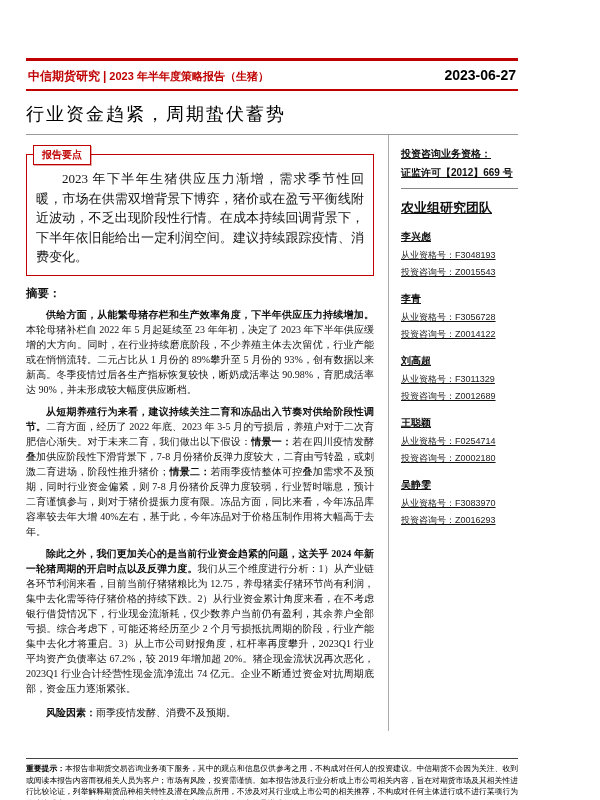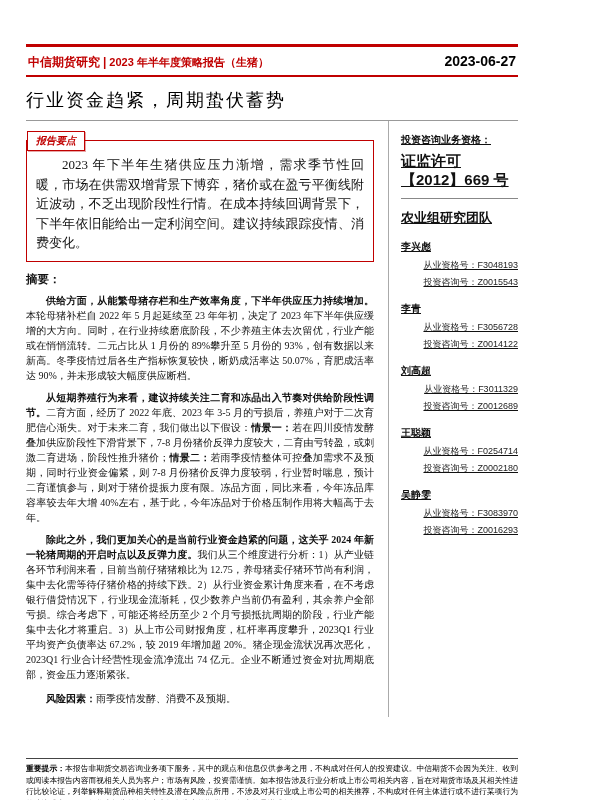--- a/index.html
+++ b/index.html
@@ -8,21 +8,21 @@
   body {
     background: #ffffff;
     color: #111;
     font-family: "Liberation Serif", "DejaVu Serif", serif;
   }
   .page {
     position: relative;
     width: 544px; height: 800px;
     overflow: hidden;
     background: #fff;
-    padding: 44px 26px 0 26px;
+    padding: 58px 26px 0 26px;
   }
   .rule-thick { height: 3px; background: var(--accent); }
   .rule-thin  { height: 2px; background: var(--accent); }
   .header-row {
     display: flex; justify-content: space-between; align-items: baseline;
     padding: 5px 2px 4px 2px;
     font-family: "Liberation Sans", sans-serif;
   }
   .brand-area { color: var(--accent); white-space: nowrap; }
   .brand { font-weight: 700; font-size: 12px; }
@@ -46,52 +46,51 @@
     text-decoration: underline;
   }
 
   .highlight-box {
     position: relative;
     border: 1px solid var(--accent);
     margin-top: 9px;
     padding: 14px 9px 8px 9px;
   }
   .highlight-label {
-    position: absolute; top: -10px; left: 0;
+    position: absolute; top: -10px; left: 6px;
     background: #fff;
     border: 1px solid var(--accent);
     box-shadow: 1px 1px 0 rgba(192,0,0,0.35);
     color: var(--accent);
     font-family: "Liberation Sans", sans-serif;
     font-weight: 700; font-size: 10px;
     padding: 2px 8px;
     white-space: nowrap;
-    font-style: italic;
   }
   .highlight-text {
     font-size: 13px; line-height: 1.5;
     text-align: justify; text-indent: 2em;
   }
 
   .abstract-heading { font-weight: 700; font-size: 11.5px; margin: 10px 0 6px 0; }
   .para {
     font-size: 10px; line-height: 1.5;
     text-align: justify; text-indent: 2em;
     margin-bottom: 7px;
   }
   .lead { font-weight: 700; }
   .risk { margin-top: 9px; }
 
   .qual-label { font-weight: 700; font-size: 10px; margin-top: 2px; }
-  .qual-no    { font-weight: 700; font-size: 15px; margin: 5px 0 8px 0; }
+  .qual-no    { font-weight: 700; font-size: 10px; margin: 5px 0 8px 0; }
   .side-rule  { height: 1px; background: #888; margin: 2px 0 10px 0; }
   .team-title { font-weight: 700; font-size: 13px; margin-bottom: 13px; }
   .analyst { margin-bottom: 13px; }
   .analyst-name { font-weight: 700; font-size: 10px; margin-bottom: 5px; }
-  .analyst-line { font-size: 9px; color: #222; margin-bottom: 4px; text-align: right; }
+  .analyst-line { font-size: 9px; color: #222; margin-bottom: 4px; }
 
   .footer {
     position: absolute; left: 26px; right: 26px; bottom: 0;
     height: 42px; overflow: hidden;
     border-top: 1px solid #444;
     padding-top: 4px;
     font-size: 7.8px; line-height: 1.5;
     text-align: justify; color: #000;
   }
   .footer .lead { font-weight: 700; }
@@ -117,21 +116,21 @@
 
     <div class="main-col">
 
       <div class="highlight-box">
         <div class="highlight-label">报告要点</div>
         <p class="highlight-text">2023 年下半年生猪供应压力渐增，需求季节性回暖，市场在供需双增背景下博弈，猪价或在盈亏平衡线附近波动，不乏出现阶段性行情。在成本持续回调背景下，下半年依旧能给出一定利润空间。建议持续跟踪疫情、消费变化。</p>
       </div>
 
       <div class="abstract-heading">摘要：</div>
 
-      <p class="para"><span class="lead">供给方面，从能繁母猪存栏和生产效率角度，下半年供应压力持续增加。</span><span>本轮母猪补栏自 2022 年 5 月起延续至 23 年年初，决定了 2023 年下半年供应缓增的大方向。同时，在行业持续磨底阶段，不少养殖主体去次留优，行业产能或在悄悄流转。二元占比从 1 月份的 89%攀升至 5 月份的 93%，创有数据以来新高。冬季疫情过后各生产指标恢复较快，断奶成活率达 50.07%，育肥成活率达 90%，并未形成较大幅度供应断档。</span></p>
+      <p class="para"><span class="lead">供给方面，从能繁母猪存栏和生产效率角度，下半年供应压力持续增加。</span><span>本轮母猪补栏自 2022 年 5 月起延续至 23 年年初，决定了 2023 年下半年供应缓增的大方向。同时，在行业持续磨底阶段，不少养殖主体去次留优，行业产能或在悄悄流转。二元占比从 1 月份的 89%攀升至 5 月份的 93%，创有数据以来新高。冬季疫情过后各生产指标恢复较快，断奶成活率达 90.98%，育肥成活率达 90%，并未形成较大幅度供应断档。</span></p>
 
       <p class="para"><span class="lead">从短期养殖行为来看，建议持续关注二育和冻品出入节奏对供给阶段性调节。</span><span>二育方面，经历了 2022 年底、2023 年 3-5 月的亏损后，养殖户对于二次育肥信心渐失。对于未来二育，我们做出以下假设：</span><span class="lead">情景一：</span><span>若在四川疫情发酵叠加供应阶段性下滑背景下，7-8 月份猪价反弹力度较大，二育由亏转盈，或刺激二育进场，阶段性推升猪价；</span><span class="lead">情景二：</span><span>若雨季疫情整体可控叠加需求不及预期，同时行业资金偏紧，则 7-8 月份猪价反弹力度较弱，行业暂时喘息，预计二育谨慎参与，则对于猪价提振力度有限。冻品方面，同比来看，今年冻品库容率较去年大增 40%左右，基于此，今年冻品对于价格压制作用将大幅高于去年。</span></p>
 
 
       <p class="para"><span class="lead">除此之外，我们更加关心的是当前行业资金趋紧的问题，这关乎 2024 年新一轮猪周期的开启时点以及反弹力度。</span><span>我们从三个维度进行分析：1）从产业链各环节利润来看，目前当前仔猪猪粮比为 12.75，养母猪卖仔猪环节尚有利润，集中去化需等待仔猪价格的持续下跌。2）从行业资金累计角度来看，在不考虑银行借贷情况下，行业现金流渐耗，仅少数养户当前仍有盈利，其余养户全部亏损。综合考虑下，可能还将经历至少 2 个月亏损抵抗周期的阶段，行业产能集中去化才将重启。3）从上市公司财报角度，杠杆率再度攀升，2023Q1 行业平均资产负债率达 67.2%，较 2019 年增加超 20%。猪企现金流状况再次恶化，2023Q1 行业合计经营性现金流净流出 74 亿元。企业不断通过资金对抗周期底部，资金压力逐渐紧张。</span></p>
 
       <p class="para risk"><span class="lead">风险因素：</span><span>雨季疫情发酵、消费不及预期。</span></p>
 
     </div>
 

